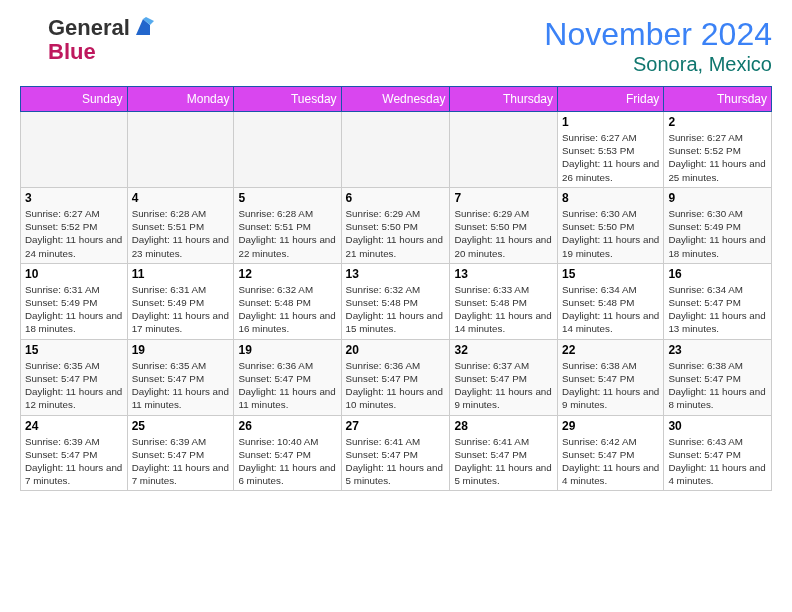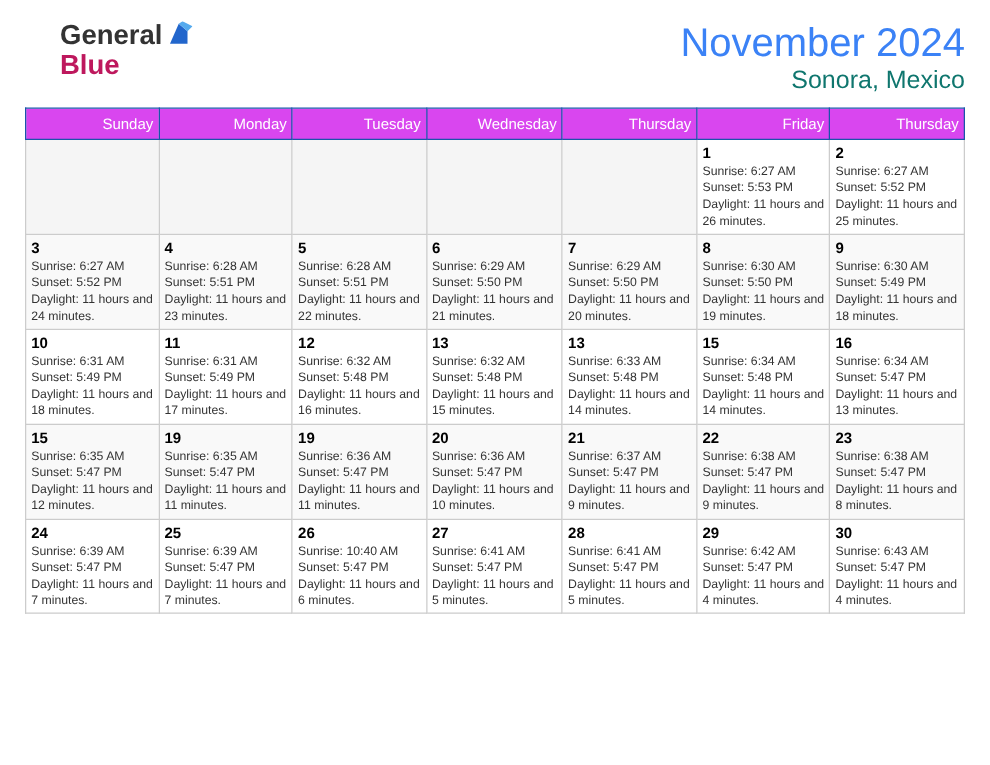--- a/index.html
+++ b/index.html
@@ -251,21 +251,21 @@
 Sunset: 5:47 PM
 Daylight: 11 hours and 11 minutes.</div>
           </td>
           <td>
             <span class="day-number">20</span>
             <div class="day-info">Sunrise: 6:36 AM
 Sunset: 5:47 PM
 Daylight: 11 hours and 10 minutes.</div>
           </td>
           <td>
-            <span class="day-number">21</span>
+            <span class="day-number">32</span>
             <div class="day-info">Sunrise: 6:37 AM
 Sunset: 5:47 PM
 Daylight: 11 hours and 9 minutes.</div>
           </td>
           <td>
             <span class="day-number">22</span>
             <div class="day-info">Sunrise: 6:38 AM
 Sunset: 5:47 PM
 Daylight: 11 hours and 9 minutes.</div>
           </td>

